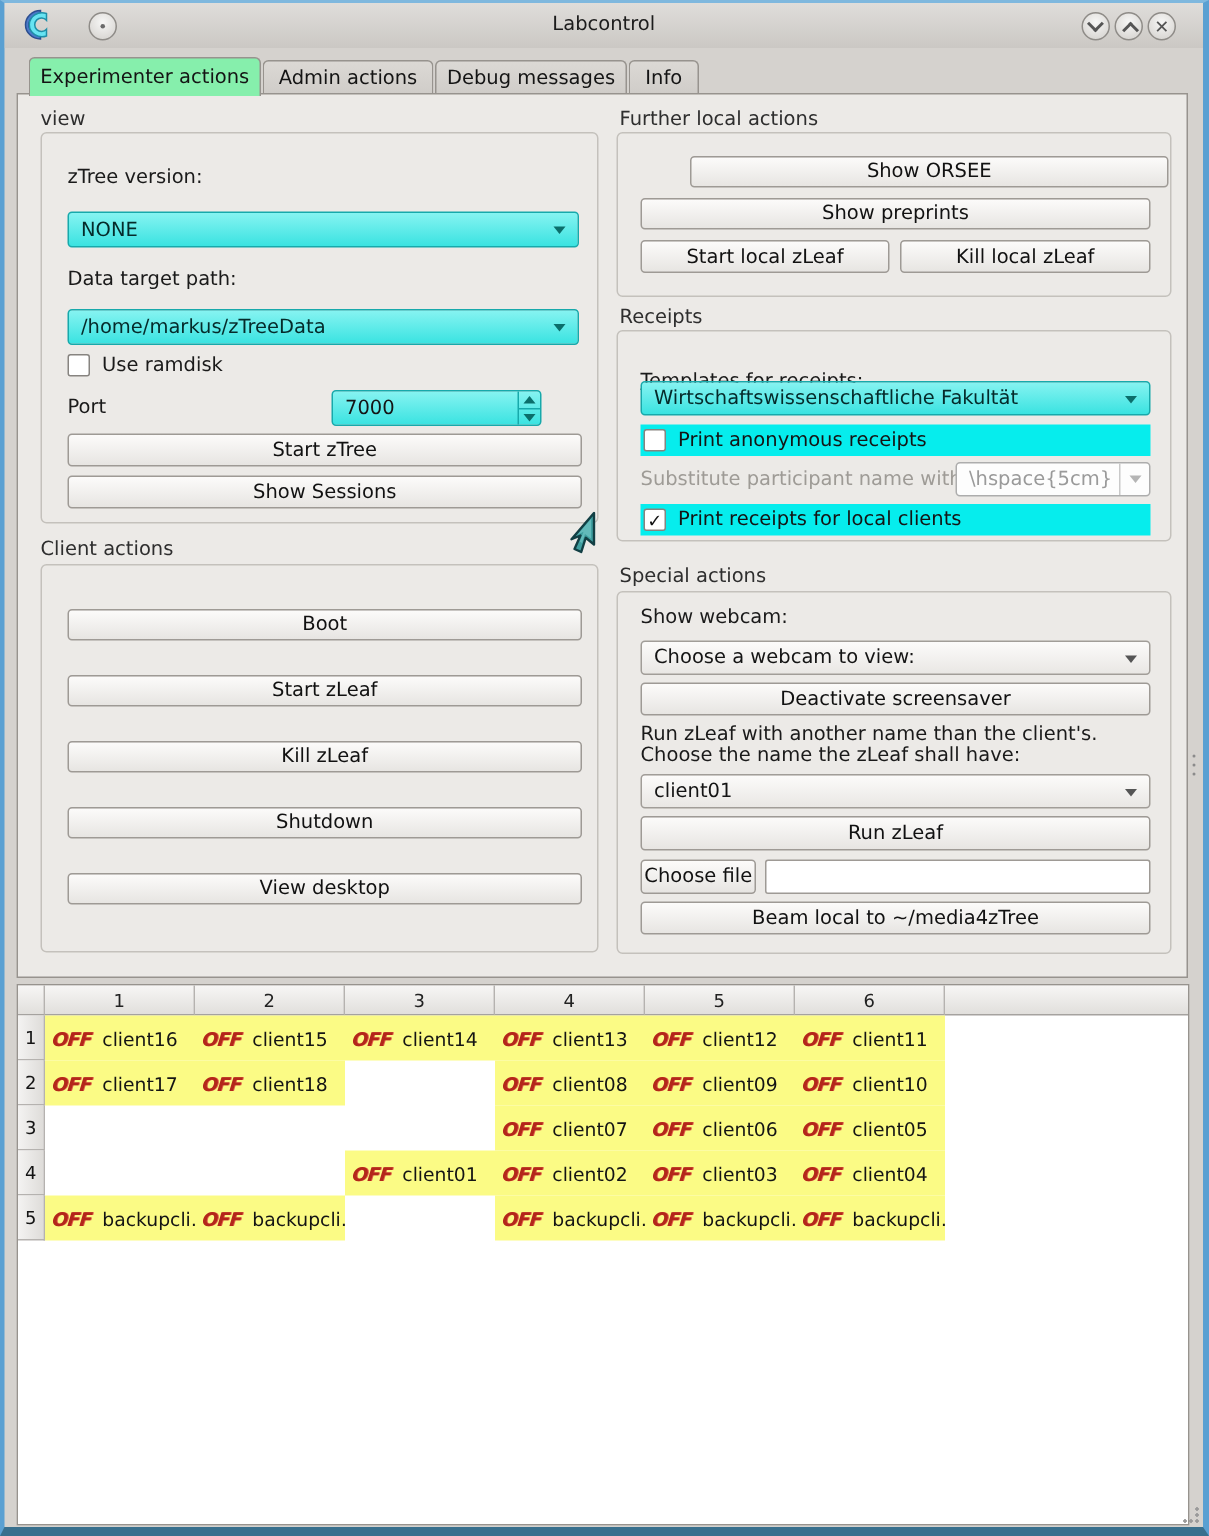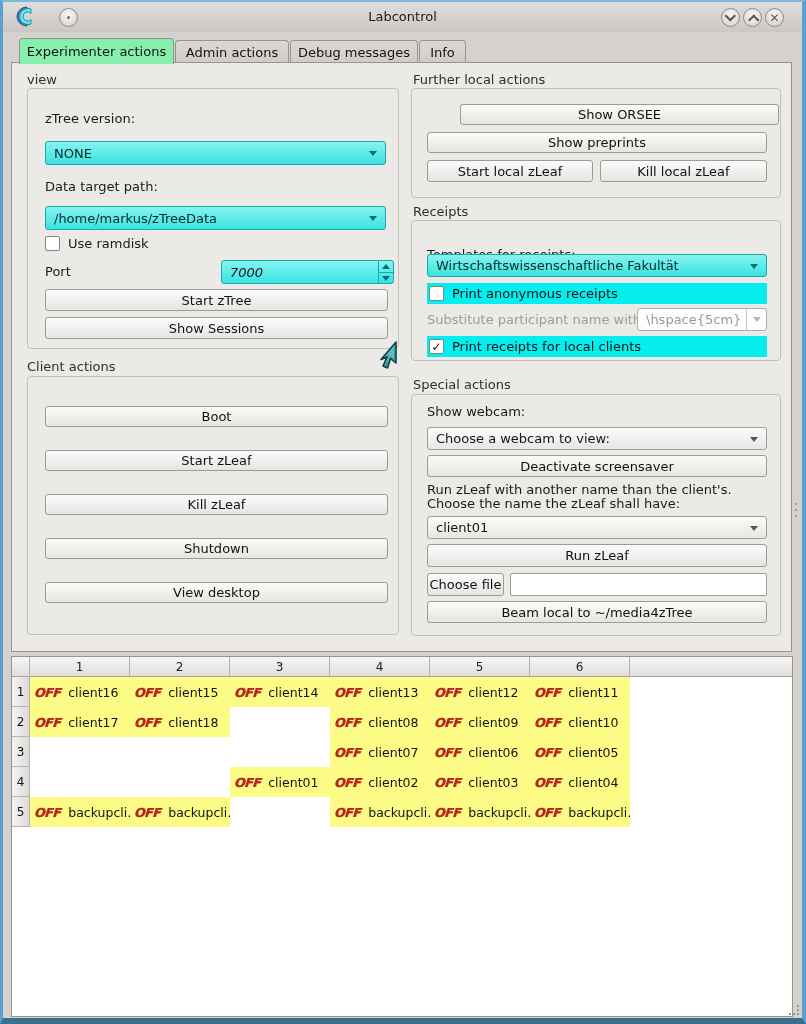--- a/index.html
+++ b/index.html
@@ -154,21 +154,21 @@
   <div class="lbl" style="left:42px; top:177px;">Data target path:</div>
   <div class="combo cyan" style="left:42px; top:204px; width:341px; height:24px;">
     <span>/home/markus/zTreeData</span>
       <span class="arr"></span>
   </div>
   <div class="lbl" style="left:42px; top:234px; display:flex; align-items:center; gap:8px;">
     <span class="cbx"></span>
     <span>Use ramdisk</span>
   </div>
   <div class="lbl" style="left:42px; top:262px;">Port</div>
-  <div class="spin" style="left:218px; top:258px; width:173px; height:24px;font-style:italic;">
+  <div class="spin" style="left:218px; top:258px; width:140px; height:24px;">
     <span>7000</span>
     <span class="btns">
         <div class="up"></div>
         <div class="dn"></div>
       </span>
   </div>
   <div class="btn" style="left:42px; top:287px; width:343px; height:22px;">Start zTree</div>
   <div class="btn" style="left:42px; top:315px; width:343px; height:22px;">Show Sessions</div>
 
   <div class="grp-title" style="left:24px; top:357px;">Client actions</div>

